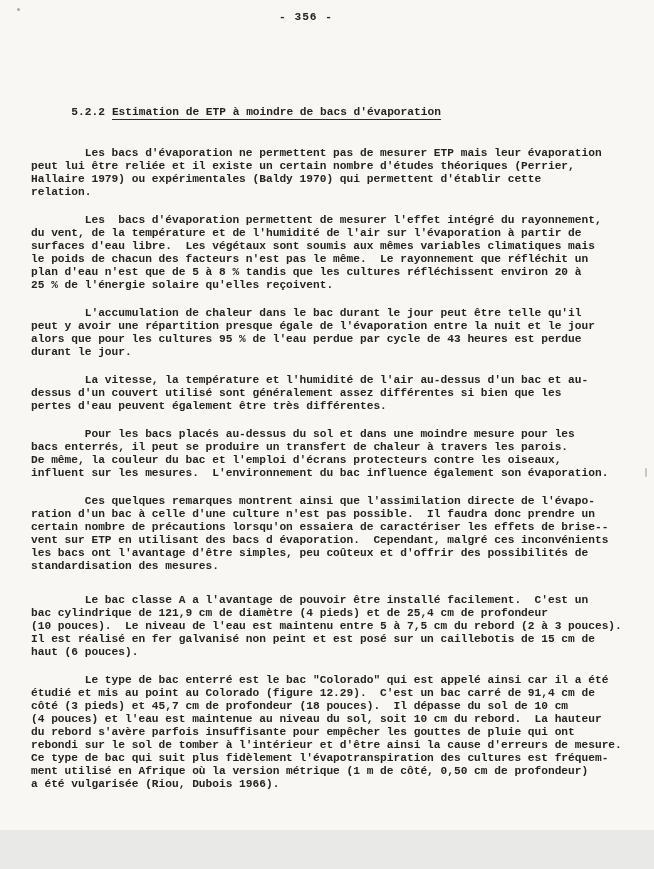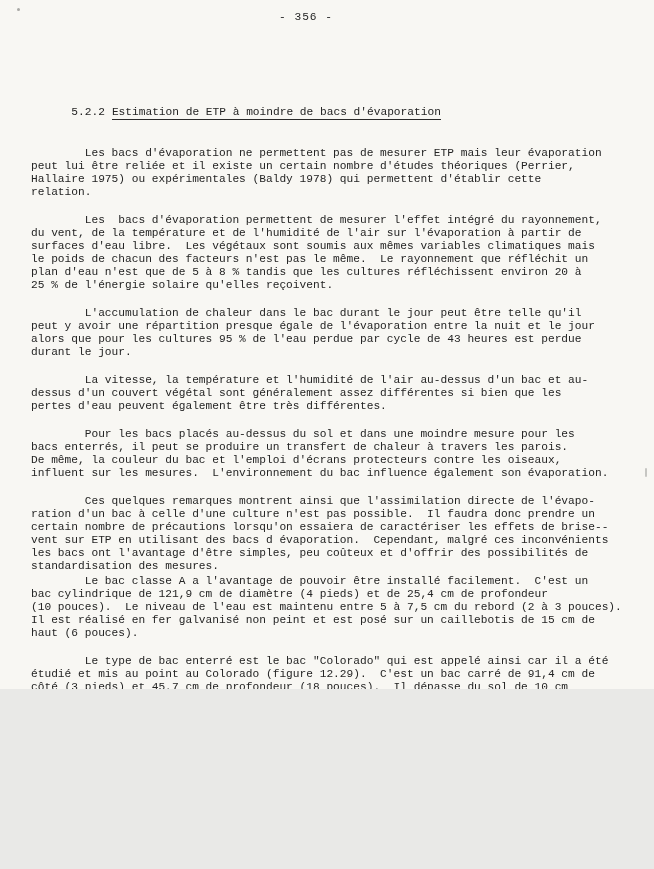--- a/index.html
+++ b/index.html
@@ -3,26 +3,26 @@
 <meta charset="utf-8">
 <style>
   html,body{margin:0;padding:0;}
   body{
     width:654px;height:869px;
     background:#e9e9e7;
     font-family:"Liberation Mono","DejaVu Sans Mono",monospace;
   }
   .page{
     position:relative;
-    width:654px;height:689px;
+    width:654px;height:830px;
     background:#f8f7f3;
     color:#242424;
     font-size:11.2px;
     line-height:13px;
-    font-weight:400;
+    font-weight:700;
     overflow:hidden;
     -webkit-font-smoothing:antialiased;
   }
   .page-number{
     position:absolute;
     top:11px;left:0;width:612px;
     text-align:center;
     letter-spacing:1px;
   }
   .content{
@@ -33,21 +33,21 @@
   .section-heading{white-space:pre;}
   .section-heading .title{margin-left:7px;}
   .u{
     border-bottom:1.4px solid #2a2a2a;
     padding-bottom:1px;
   }
   .para{
     white-space:pre;
     margin:15px 0 0 0;
   }
-  .para.tight{margin-top:2px;}
+  .para.tight{margin-top:21px;}
   .subsection-heading{
     margin-top:12px;
     padding-left:16px;
     white-space:pre;
   }
   .subsection-heading .title{margin-left:22px;}
   
   .speck{position:absolute;background:#6a6a66;border-radius:50%;}
   .speck-a{left:17px;top:8px;width:3px;height:3px;opacity:.55;}
   .speck-b{left:645px;top:468px;width:2px;height:9px;border-radius:1px;opacity:.35;}
@@ -65,34 +65,34 @@
   <div class="page-number">- 356 -</div>
 
   <div class="content">
 
     <div class="section-heading">
       <span>5.2.2</span><span class="title u">Estimation de ETP à moindre de bacs d'évaporation</span>
     </div>
 
     <div class="para">        Les bacs d'évaporation ne permettent pas de mesurer ETP mais leur évaporation
 peut lui être reliée et il existe un certain nombre d'études théoriques (Perrier,
-Hallaire 1975) ou expérimentales (Baldy 1978) qui permettent d'établir cette
+Hallaire 1979) ou expérimentales (Baldy 1970) qui permettent d'établir cette
 relation.</div>
     <div class="para">        Les  bacs d'évaporation permettent de mesurer l'effet intégré du rayonnement,
 du vent, de la température et de l'humidité de l'air sur l'évaporation à partir de
 surfaces d'eau libre.  Les végétaux sont soumis aux mêmes variables climatiques mais
 le poids de chacun des facteurs n'est pas le même.  Le rayonnement que réfléchit un
 plan d'eau n'est que de 5 à 8 % tandis que les cultures réfléchissent environ 20 à
 25 % de l'énergie solaire qu'elles reçoivent.</div>
     <div class="para">        L'accumulation de chaleur dans le bac durant le jour peut être telle qu'il
 peut y avoir une répartition presque égale de l'évaporation entre la nuit et le jour
 alors que pour les cultures 95 % de l'eau perdue par cycle de 43 heures est perdue
 durant le jour.</div>
     <div class="para">        La vitesse, la température et l'humidité de l'air au-dessus d'un bac et au-
-dessus d'un couvert végétal sont généralement assez différentes si bien que les
+dessus d'un couvert utilisé sont généralement assez différentes si bien que les
 pertes d'eau peuvent également être très différentes.</div>
     <div class="para">        Pour les bacs placés au-dessus du sol et dans une moindre mesure pour les
 bacs enterrés, il peut se produire un transfert de chaleur à travers les parois.
 De même, la couleur du bac et l'emploi d'écrans protecteurs contre les oiseaux,
 influent sur les mesures.  L'environnement du bac influence également son évaporation.</div>
     <div class="para">        Ces quelques remarques montrent ainsi que l'assimilation directe de l'évapo-
 ration d'un bac à celle d'une culture n'est pas possible.  Il faudra donc prendre un
 certain nombre de précautions lorsqu'on essaiera de caractériser les effets de brise--
 vent sur ETP en utilisant des bacs d évaporation.  Cependant, malgré ces inconvénients
 les bacs ont l'avantage d'être simples, peu coûteux et d'offrir des possibilités de

